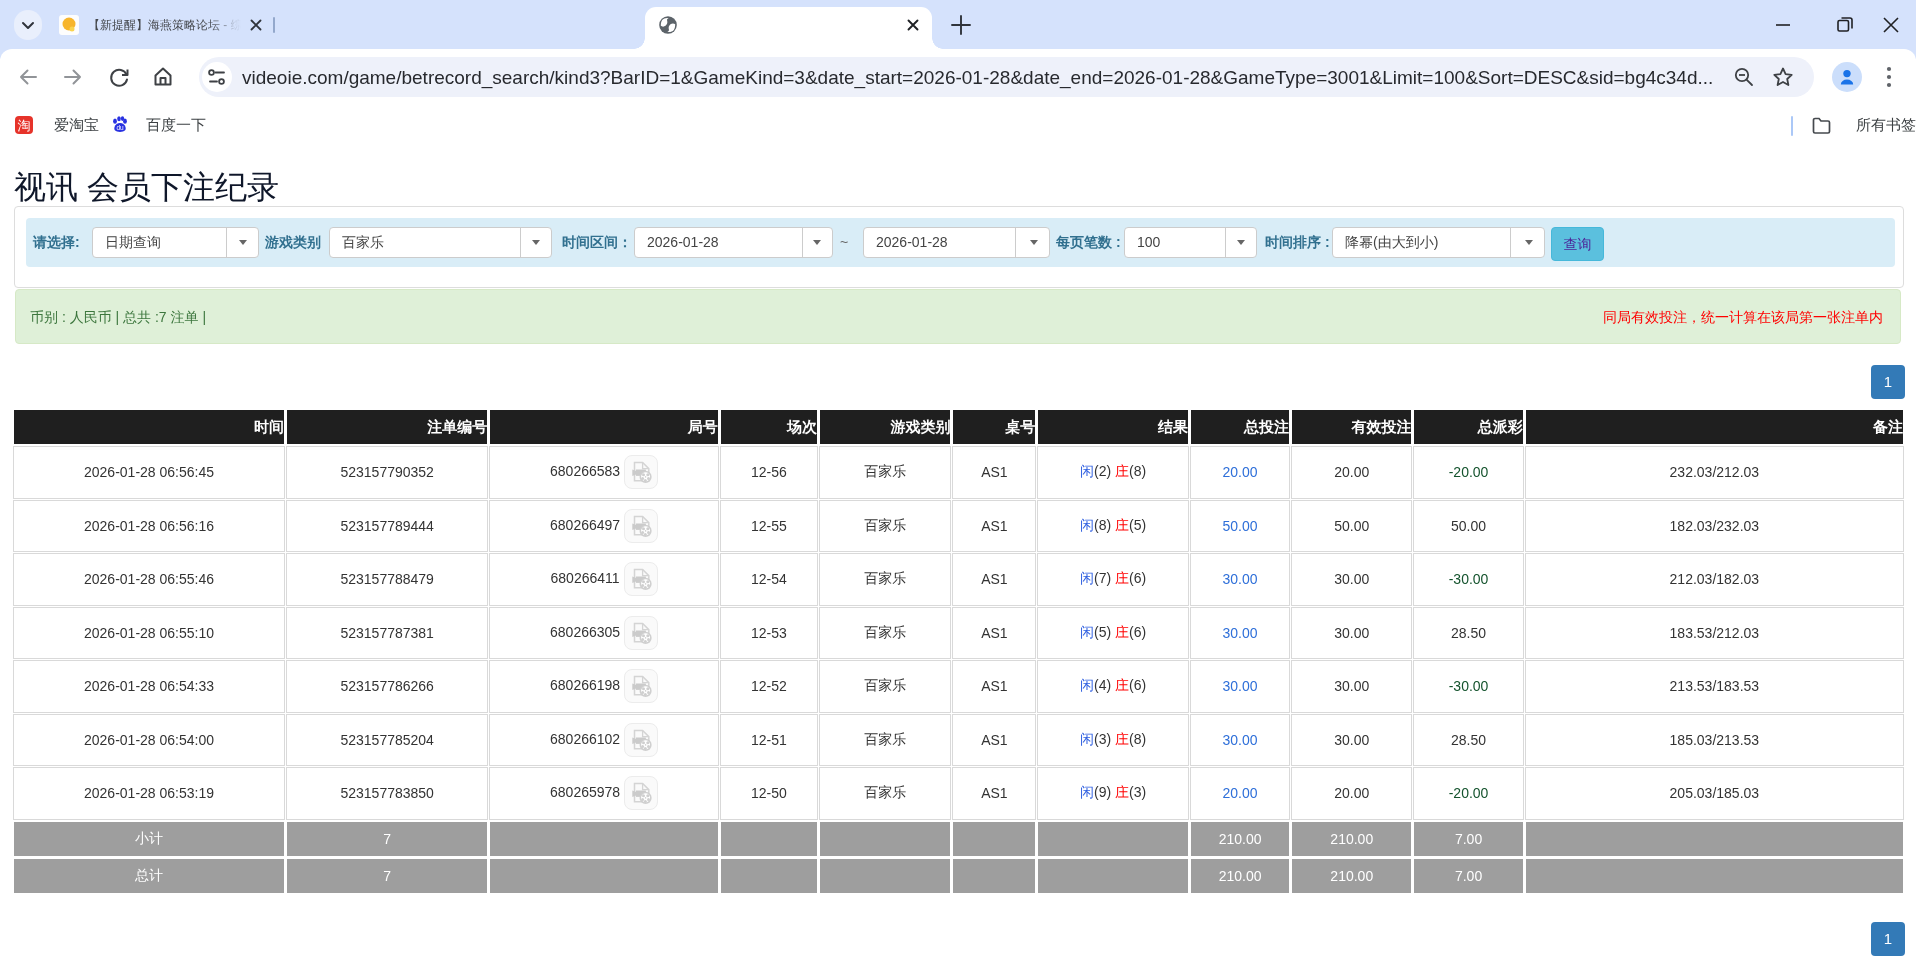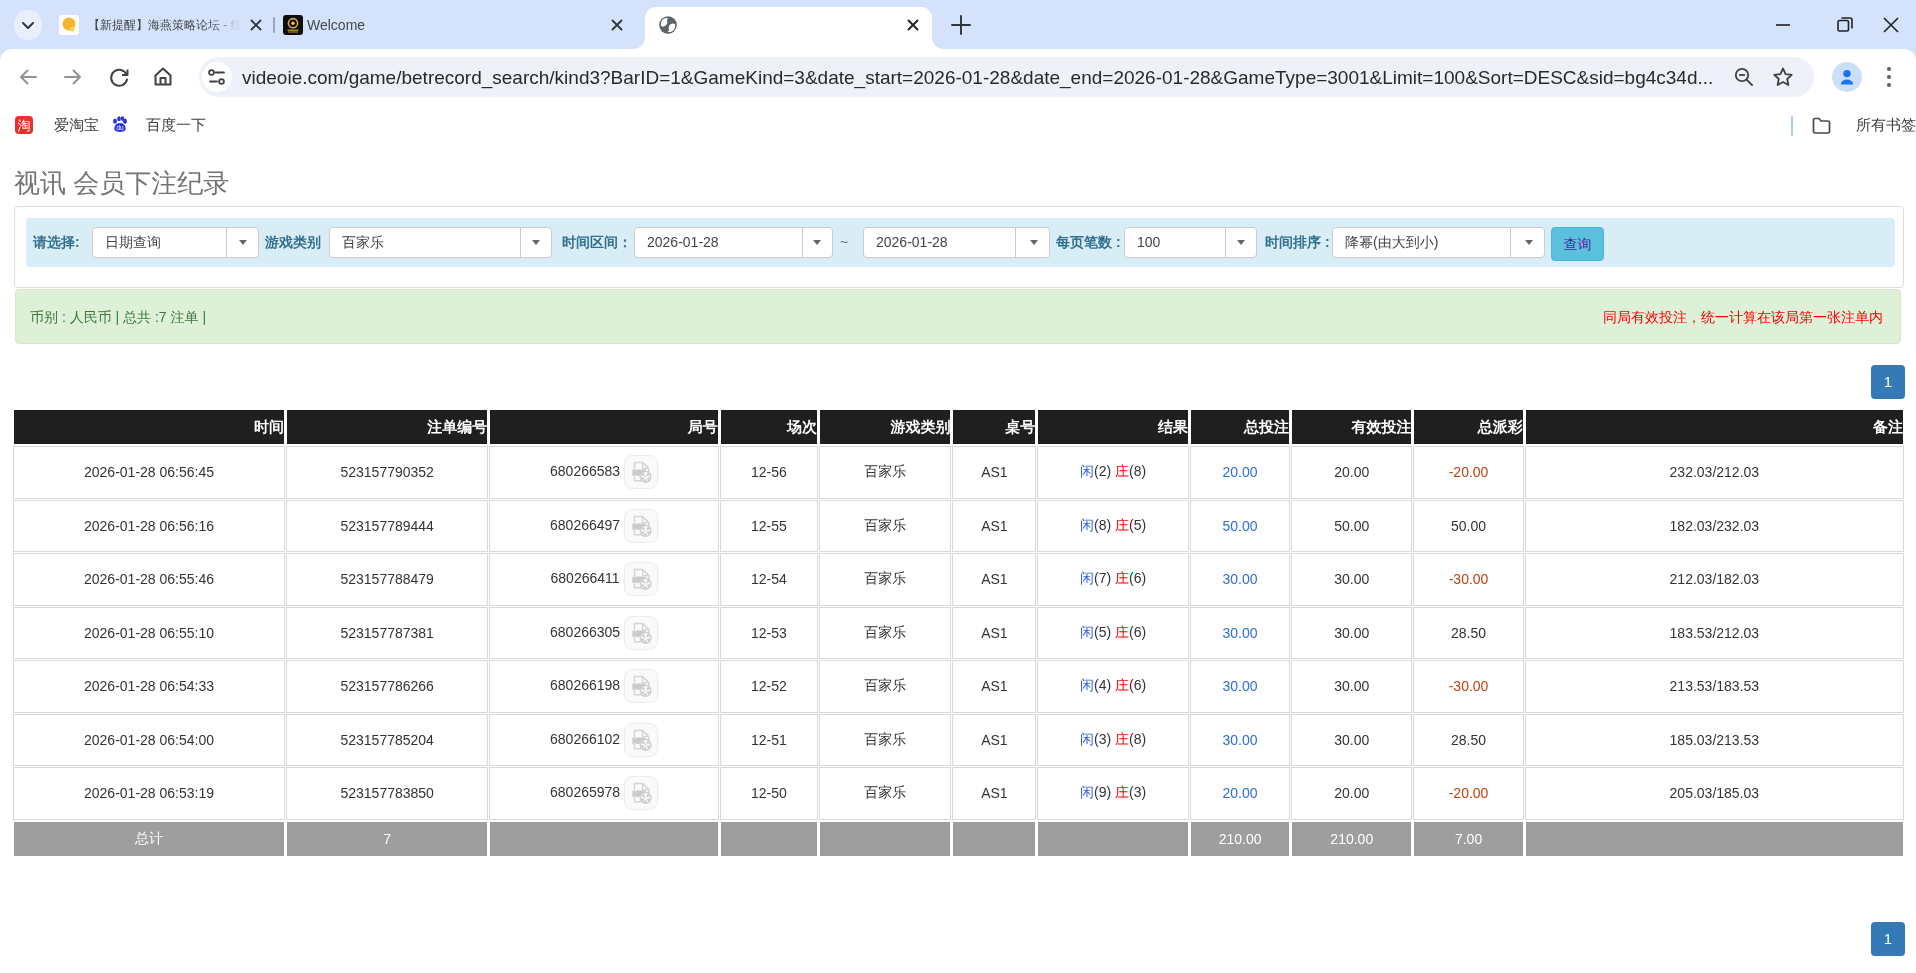--- a/index.html
+++ b/index.html
@@ -29,41 +29,41 @@
 #omnicirc { position:absolute; left:202px; top:62px; width:30px; height:30px; background:#fff; border-radius:15px; }
 #urltext { position:absolute; left:242px; top:57px; height:40px; line-height:41px; font-size:19px; color:#27292e; letter-spacing:0px; }
 #avatar { position:absolute; left:1832px; top:62px; width:30px; height:30px; border-radius:15px; background:#cbdefb; }
 
 
 .bk { position:absolute; top:110px; font-size:15px; color:#3c4043; line-height:30px; height:30px;margin-left:12px; }
 #tbico { position:absolute; left:15px; top:116px; width:18px; height:18px; background:#e6332a; border-radius:4px; color:#fff; font-size:13px; text-align:center; line-height:19px; }
 #bksep { position:absolute; left:1791px; top:116px; width:2px; height:20px; background:#abc8f7; border-radius:1px; }
 
 
-#pgtitle { position:absolute; left:14px; top:166px; font-size:26px; color:#737373;text-align:right; }
+#pgtitle { position:absolute; left:14px; top:166px; font-size:32px; color:#0f172a;text-align:right; }
 #filterbox { position:absolute; left:14px; top:206px; width:1890px; height:82px; background:#fff; border:1px solid #ddd; border-radius:4px; }
 #filterbar { position:absolute; left:11px; top:11px; width:1869px; height:49px; background:#d9edf7; border-radius:4px; }
 .flabel { position:absolute; top:0; height:49px; line-height:49px; font-size:14px; font-weight:bold; color:#31708f; white-space:nowrap; }
 .fitem { position:absolute; top:9px; height:31px; background:#fff; border:1px solid #ccc; border-radius:4px; }
 .ftext { position:absolute; left:12px; top:0; line-height:29px; font-size:14px; color:#444; white-space:nowrap; }
 .fcaret { position:absolute; right:0; top:0; height:29px; border-left:1px solid #ccc; }
 .fcaret:after { content:""; position:absolute; right:11px; top:12px; border-left:4.5px solid transparent; border-right:4.5px solid transparent; border-top:5px solid #666; }
 #qbtn { position:absolute; left:1525px; top:9px; width:53px; height:34px; background:#5bc0de; border:1px solid #46b8da; border-radius:4px; color:#4c1d95; font-size:14px; text-align:center; line-height:32px; }
 #alertbar { position:absolute; left:15px; top:289px; width:1886px; height:55px; background:#dff0d8; border:1px solid #d6e9c6; border-radius:4px; }
 #alertbar .lt { position:absolute; left:14px; top:0; line-height:54px; font-size:14px; color:#3c763d; }
 #alertbar .rt { position:absolute; right:17px; top:0; line-height:54px; font-size:14px; color:#ff0000; }
 .pagbtn { position:absolute; width:34px; height:34px; background:#337ab7; border-radius:4px; color:#fff; font-size:15px; text-align:center; line-height:34px; }
 
 
 #tbl { position:absolute; left:11px; top:407px; width:1895px; table-layout:fixed; border-collapse:separate; border-spacing:3px; }
 #tbl th { background:#1f1f1f; color:#fff; font-weight:bold; font-size:15px; height:34px; text-align:right; padding:0; }
 #tbl td { background:#fff; font-size:14px; color:#333; height:50.5px; text-align:center; padding:0; box-shadow:0 0 0 1px #d9d9d9; }
 #tbl tr.sum td { background:#9e9e9e; color:#fff; height:34px; box-shadow:none; font-size:14px; }
 #tbl td.bl { color:#2e6fd9; }
-#tbl td.rd { color:#c2410c; }
+#tbl td.rd { color:#14532d; }
 .resb { color:#2f5fe0; }
 .resr { color:#ff0000; }
 .vbtn { display:inline-block; vertical-align:middle; width:34px; height:34px; background:#fafafa; border:1px solid #ececec; border-radius:8px; margin-left:4px; position:relative; }
 </style>
 </head>
 <body>
 <div id="stage">
   <div id="tabstrip"></div>
   <div id="toolbar"></div>
   <div id="bookbar"></div>
@@ -79,33 +79,20 @@
         <circle cx="10" cy="9" r="6.5" fill="#f7b52c"></circle>
         <circle cx="13" cy="14" r="2.5" fill="#f9d34e"></circle>
       </svg>
     <div class="tabtitle" style="left:40px;width:159px;font-size:12px;">【新提醒】海燕策略论坛 - 综合</div>
     <div style="position:absolute;left:160px;top:0;width:39px;height:42px;background:linear-gradient(90deg,rgba(213,226,252,0),#d5e2fc 85%);"></div>
     <svg class="tclose" style="left:199px;" width="18" height="18" viewBox="0 0 18 18">
         <path d="M4.5 4.5 L13.5 13.5 M13.5 4.5 L4.5 13.5" stroke="#30343b" stroke-width="1.8" stroke-linecap="round"></path>
       </svg>
   </div>
   <div class="tsep"></div>
-  <div class="tab" id="tab2" style="left:277px;width:364px;">
-    <svg style="position:absolute;left:6px;top:8px;" width="20" height="20" viewBox="0 0 20 20">
-        <rect x="0" y="0" width="20" height="20" rx="3" fill="#0d0d0d"></rect>
-        <circle cx="10" cy="8.2" r="4.6" fill="none" stroke="#d8a93c" stroke-width="1.6"></circle>
-        <circle cx="10" cy="8.2" r="1.8" fill="#e6bd55"></circle>
-        <path d="M4.5 15.2 h11" stroke="#caa23a" stroke-width="1.2"></path>
-        <path d="M5 17 h10" stroke="#8f7426" stroke-width="1.4"></path>
-      </svg>
-    <div class="tabtitle" style="left:30px;width:200px;">Welcome</div>
-    <svg class="tclose" style="left:331px;" width="18" height="18" viewBox="0 0 18 18">
-        <path d="M4.5 4.5 L13.5 13.5 M13.5 4.5 L4.5 13.5" stroke="#30343b" stroke-width="1.8" stroke-linecap="round"></path>
-      </svg>
-  </div>
   <div id="activetab">
     <svg style="position:absolute;left:13px;top:8px;" width="20" height="20" viewBox="0 0 20 20">
         <circle cx="10" cy="10" r="8.8" fill="#5c6369"></circle>
         <path d="M2.8 10.8 C4 11.9 6.1 11.9 7.5 10.8 C9.3 9.4 9.7 7.5 9.1 5.6 C8.8 4.4 9.5 3.5 10.7 3.1 C8.3 2.6 5.6 3.3 4.2 5.1 C3.2 6.5 2.8 8.6 2.8 10.8 Z" fill="#fff"></path>
         <path d="M17.2 9.2 C16 8.1 13.9 8.1 12.5 9.2 C10.7 10.6 10.3 12.5 10.9 14.4 C11.2 15.6 10.5 16.5 9.3 16.9 C11.7 17.4 14.4 16.7 15.8 14.9 C16.8 13.5 17.2 11.4 17.2 9.2 Z" fill="#fff"></path>
       </svg>
     <div class="tabtitle" style="left:41px;width:210px;color:#1f2125;margin-top:41px;">:::视讯 会员下注纪录:::</div>
     <svg class="tclose" style="left:259px;" width="18" height="18" viewBox="0 0 18 18">
         <path d="M4.5 4.5 L13.5 13.5 M13.5 4.5 L4.5 13.5" stroke="#1f2125" stroke-width="1.9" stroke-linecap="round"></path>
       </svg>
@@ -410,20 +397,33 @@
           <td>12-50</td>
           <td>百家乐</td>
           <td>AS1</td>
           <td><span class="resb">闲</span>(9) <span class="resr">庄</span>(3)</td>
           <td class="bl">20.00</td>
           <td>20.00</td>
           <td class="rd">-20.00</td>
           <td>205.03/185.03</td>
         </tr>
     <tr class="sum">
+          <td>小计</td>
+          <td>7</td>
+          <td></td>
+          <td></td>
+          <td></td>
+          <td></td>
+          <td></td>
+          <td>210.00</td>
+          <td>210.00</td>
+          <td>7.00</td>
+          <td></td>
+        </tr>
+    <tr class="sum">
           <td>总计</td>
           <td>7</td>
           <td></td>
           <td></td>
           <td></td>
           <td></td>
           <td></td>
           <td>210.00</td>
           <td>210.00</td>
           <td>7.00</td>

